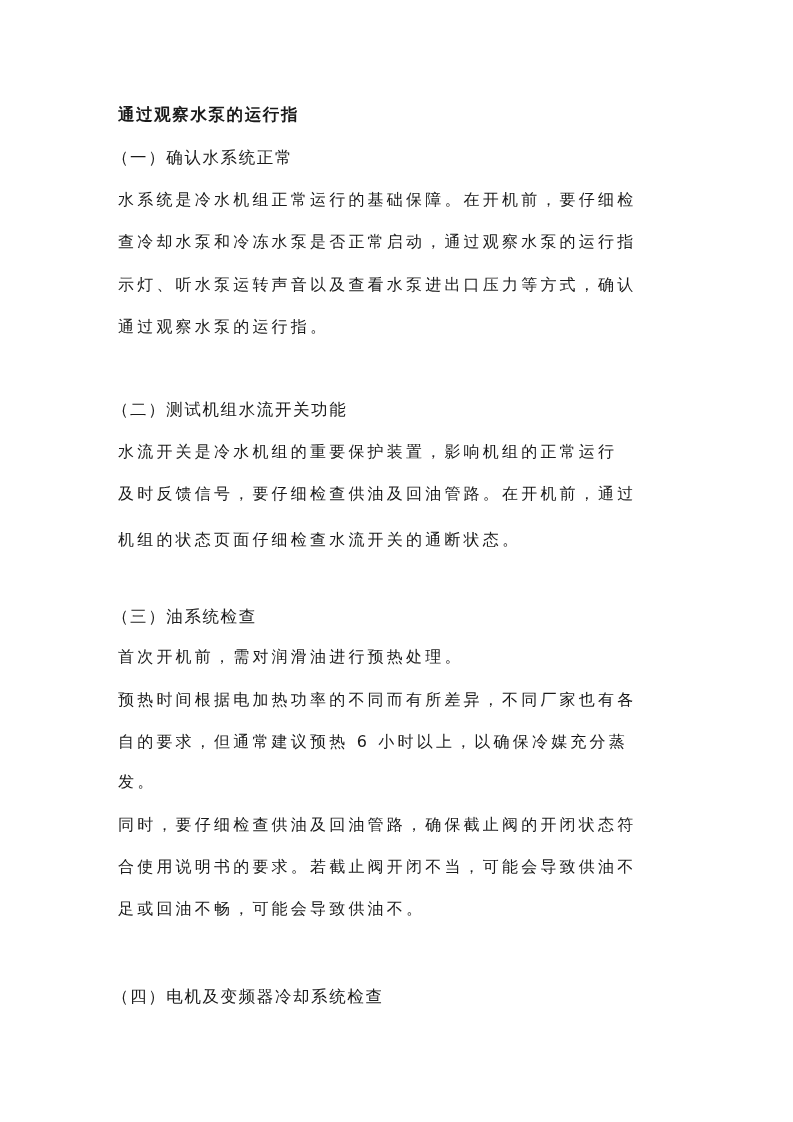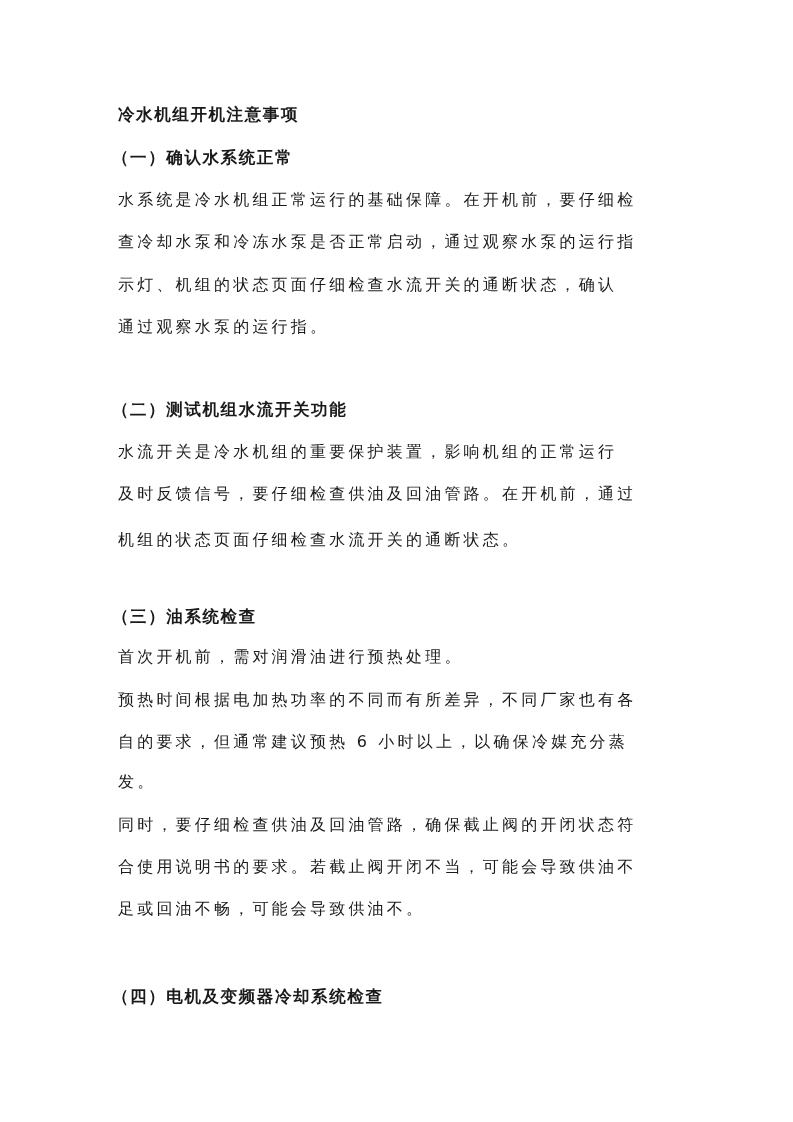--- a/index.html
+++ b/index.html
@@ -1,32 +1,32 @@
 <!DOCTYPE html>
 <html><head>
 <meta charset="utf-8">
 <style>
   html, body { margin: 0; padding: 0; background: #ffffff; }
   body { width: 793px; height: 1122px; position: relative; overflow: hidden;
          font-family: "DejaVu Sans", "Liberation Sans", sans-serif; color: #1a1a1a; }
   .page { position: absolute; left: 118px; top: 100px; width: 556px; }
   .line { position: absolute; left: 0; white-space: nowrap; font-size: 16px; line-height: 24px; letter-spacing: 3.2px; }
   .title { font-weight: bold; font-size: 16.5px; letter-spacing: 1.6px; }
-  .heading { font-weight: bold; font-size: 16.5px; letter-spacing: 1.6px; left: -6px; }
+  .heading { font-weight: normal; font-size: 16.5px; letter-spacing: 1.6px; left: -6px; }
 </style>
 </head>
 <body>
 
 <div class="page">
-  <div class="line title" style="top:3px">冷水机组开机注意事项</div>
+  <div class="line title" style="top:3px">通过观察水泵的运行指</div>
 
   <div class="line heading" style="top:46px">（一）确认水系统正常</div>
   <div class="line" style="top:88px">水系统是冷水机组正常运行的基础保障。在开机前，要仔细检</div>
   <div class="line" style="top:130px">查冷却水泵和冷冻水泵是否正常启动，通过观察水泵的运行指</div>
-  <div class="line" style="top:173px">示灯、机组的状态页面仔细检查水流开关的通断状态，确认</div>
+  <div class="line" style="top:173px">示灯、听水泵运转声音以及查看水泵进出口压力等方式，确认</div>
   <div class="line" style="top:215px">通过观察水泵的运行指。</div>
 
   <div class="line heading" style="top:298px">（二）测试机组水流开关功能</div>
   <div class="line" style="top:340px">水流开关是冷水机组的重要保护装置，影响机组的正常运行</div>
   <div class="line" style="top:382px">及时反馈信号，要仔细检查供油及回油管路。在开机前，通过</div>
   <div class="line" style="top:428px">机组的状态页面仔细检查水流开关的通断状态。</div>
 
   <div class="line heading" style="top:505px">（三）油系统检查</div>
   <div class="line" style="top:545px">首次开机前，需对润滑油进行预热处理。</div>
   <div class="line" style="top:588px">预热时间根据电加热功率的不同而有所差异，不同厂家也有各</div>

